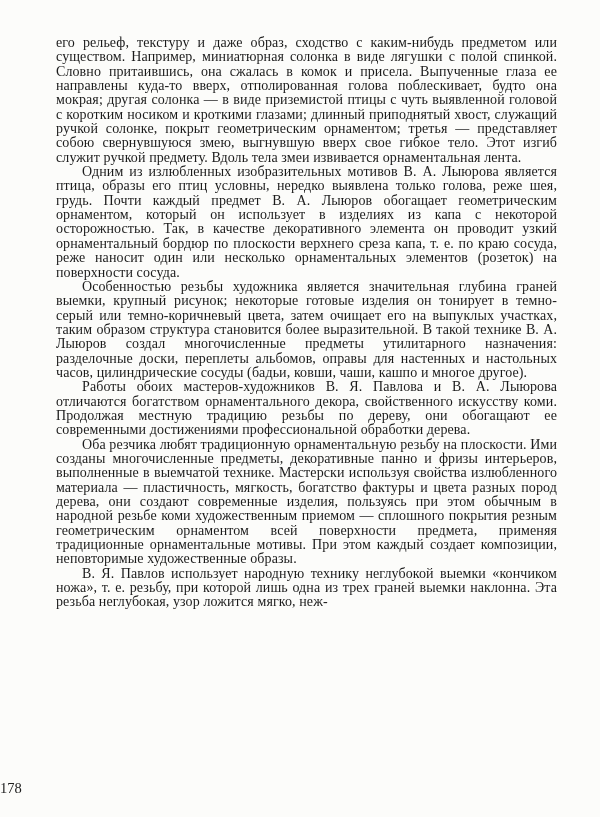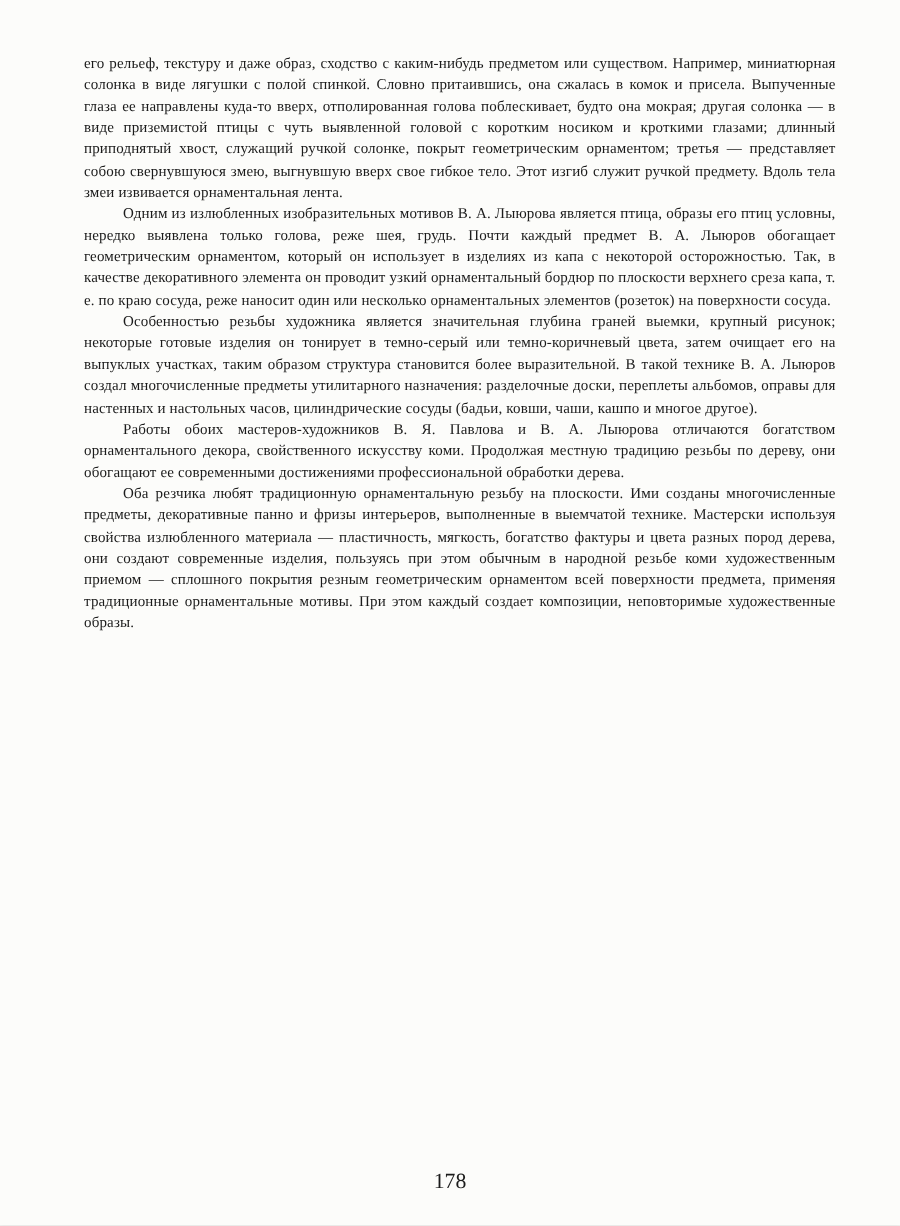--- a/index.html
+++ b/index.html
@@ -16,48 +16,48 @@
     background: #fcfcfa;
     color: #1b1b1b;
     overflow: hidden;
     box-shadow: 0 0 4px rgba(0,0,0,0.15);
   }
   .text-column {
     position: absolute;
     top: 36px;
     left: 56px;
     width: 501px;
-    font-size: 10px;
+    font-size: 14px;
     line-height: 14.35px;
     text-align: justify;
     letter-spacing: 0.1px;
   }
   .text-column p {
     margin: 0;
     padding: 0;
     text-indent: 0;
   }
   .text-column p.indent {
     text-indent: 26px;
   }
   .page-number {
     position: absolute;
     bottom: 20px;
     left: 0;
     width: 100%;
-    text-align: center;
     font-size: 14.5px;
     color: #1b1b1b;
   }
 </style>
 </head>
 <body>
 
 <div class="page">
   <div class="text-column">
     <p>его рельеф, текстуру и даже образ, сходство с каким-нибудь предметом или существом. Например, миниатюрная солонка в виде лягушки с полой спинкой. Словно притаившись, она сжалась в комок и присела. Выпученные глаза ее направлены куда-то вверх, отполированная голова поблескивает, будто она мокрая; другая солонка — в виде приземистой птицы с чуть выявленной головой с коротким носиком и кроткими глазами; длинный приподнятый хвост, служащий ручкой солонке, покрыт геометрическим орнаментом; третья — представляет собою свернувшуюся змею, выгнувшую вверх свое гибкое тело. Этот изгиб служит ручкой предмету. Вдоль тела змеи извивается орнаментальная лента.</p>
     <p class="indent">Одним из излюбленных изобразительных мотивов В. А. Лыюрова является птица, образы его птиц условны, нередко выявлена только голова, реже шея, грудь. Почти каждый предмет В. А. Лыюров обогащает геометрическим орнаментом, который он использует в изделиях из капа с некоторой осторожностью. Так, в качестве декоративного элемента он проводит узкий орнаментальный бордюр по плоскости верхнего среза капа, т. е. по краю сосуда, реже наносит один или несколько орнаментальных элементов (розеток) на поверхности сосуда.</p>
     <p class="indent">Особенностью резьбы художника является значительная глубина граней выемки, крупный рисунок; некоторые готовые изделия он тонирует в темно-серый или темно-коричневый цвета, затем очищает его на выпуклых участках, таким образом структура становится более выразительной. В такой технике В. А. Лыюров создал многочисленные предметы утилитарного назначения: разделочные доски, переплеты альбомов, оправы для настенных и настольных часов, цилиндрические сосуды (бадьи, ковши, чаши, кашпо и многое другое).</p>
     <p class="indent">Работы обоих мастеров-художников В. Я. Павлова и В. А. Лыюрова отличаются богатством орнаментального декора, свойственного искусству коми. Продолжая местную традицию резьбы по дереву, они обогащают ее современными достижениями профессиональной обработки дерева.</p>
     <p class="indent">Оба резчика любят традиционную орнаментальную резьбу на плоскости. Ими созданы многочисленные предметы, декоративные панно и фризы интерьеров, выполненные в выемчатой технике. Мастерски используя свойства излюбленного материала — пластичность, мягкость, богатство фактуры и цвета разных пород дерева, они создают современные изделия, пользуясь при этом обычным в народной резьбе коми художественным приемом — сплошного покрытия резным геометрическим орнаментом всей поверхности предмета, применяя традиционные орнаментальные мотивы. При этом каждый создает композиции, неповторимые художественные образы.</p>
+    <p class="indent">В. Я. Павлов использует народную технику неглубокой выемки «кончиком ножа», т. е. резьбу, при которой лишь одна из трех граней выемки наклонна. Эта резьба неглубокая, узор ложится мягко, неж-</p>
   </div>
   <div class="page-number">178</div>
 </div>
 
 </body></html>

